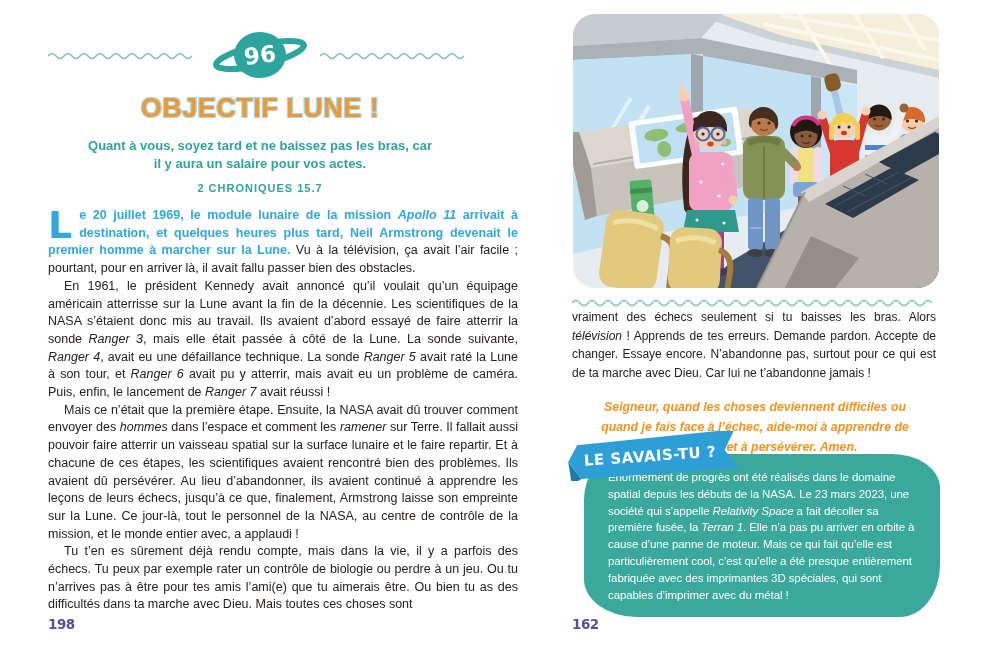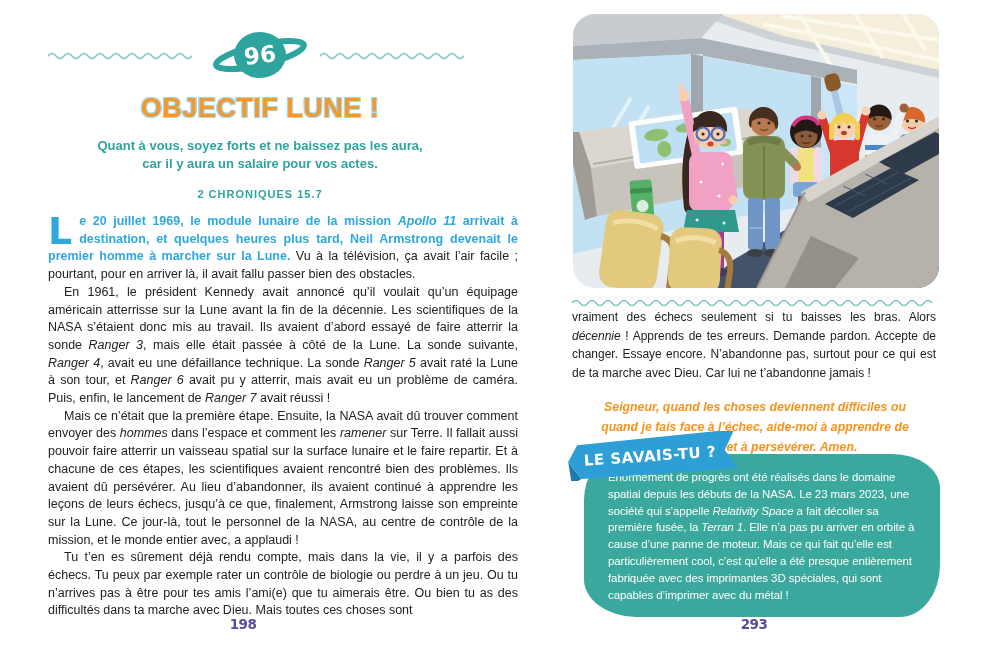--- a/index.html
+++ b/index.html
@@ -24,32 +24,32 @@
   .planet-ring{stroke:var(--teal);fill:none;}
   .badge-num{fill:#ffffff;font-family:"DejaVu Sans",sans-serif;font-weight:bold;font-size:23px;}
   .title{
     margin-top:9px;font-family:Liberation Sans, sans-serif;font-weight:bold;font-size:27px;
     letter-spacing:.5px;color:var(--orange);
     text-shadow:-1px -1px 0 var(--outline),1px -1px 0 var(--outline),-1px 1px 0 var(--outline),
       1px 1px 0 var(--outline),0 -1.3px 0 var(--outline),0 1.3px 0 var(--outline),
       -1.3px 0 0 var(--outline),1.3px 0 0 var(--outline);
   }
   .verse{margin:13px auto 0;width:345px;font-weight:bold;font-size:13px;line-height:18px;color:var(--teal);}
-  .verse-ref{margin-top:15px;font-weight:bold;font-size:11px;letter-spacing:1px;color:var(--teal);}
+  .verse-ref{margin-top:9px;font-weight:bold;font-size:11px;letter-spacing:1px;color:var(--teal);}
   .body-text{margin-top:13px;width:470px;font-size:12.5px;line-height:17.7px;text-align:justify;hyphens:auto;}
   .body-text p{margin:0;}
   .body-text p.ind{text-indent:16px;}
   .lead{color:var(--blue);font-weight:bold;}
   .i{font-style:italic;margin-top:48px;}
   .dropcap{
     float:left;font-family:"DejaVu Sans",sans-serif;font-weight:bold;font-size:38px;
     line-height:31px;color:var(--blue);margin:3px 7px 0 0;
   }
   .pagenum{position:absolute;top:616px;font-family:"DejaVu Sans",sans-serif;font-weight:bold;
-    font-size:13.5px;color:var(--purple);text-align:center;letter-spacing:-.5px;}
+    font-size:13.5px;color:var(--purple);text-align:left;letter-spacing:-.5px;}
   .pagenum-left{left:48px;width:390px;}
   .pagenum-right{left:572px;width:364px;}
   
   .illus{position:absolute;left:573px;top:14px;width:366px;height:276px;}
   .divider{position:absolute;left:572px;top:298px;}
   .continuation{position:absolute;left:572px;top:308px;width:364px;
     font-size:12px;line-height:18.5px;text-align:justify;}
   .prayer{position:absolute;left:592px;top:397px;width:326px;text-align:center;
     color:var(--prayer);font-weight:bold;font-style:italic;font-size:12.3px;line-height:20px;}
   .know-box{
@@ -75,21 +75,21 @@
       <svg class="squig squig-right" width="152" height="10" viewBox="0 0 152 10">
         <path d="M0 5 q4 -5 8 0 t8 0 t8 0 t8 0 t8 0 t8 0 t8 0 t8 0 t8 0 t8 0 t8 0 t8 0 t8 0 t8 0 t8 0 t8 0 t8 0 t8 0" fill="none" stroke="var(--teal-light)" stroke-width="1.5"></path>
       </svg>
       <svg class="badge-svg" width="100" height="58" viewBox="0 0 100 58">
         <ellipse class="planet-ring" cx="50" cy="29" rx="45" ry="10" stroke-width="6" transform="rotate(-13 50 29)"></ellipse>
         <ellipse class="planet" cx="50" cy="29" rx="26" ry="23"></ellipse>
         <text class="badge-num" x="50" y="37" text-anchor="middle" transform="rotate(-7 50 29)">96</text>
       </svg>
     </div>
     <h1 class="title">OBJECTIF LUNE&nbsp;!</h1>
-    <p class="verse">Quant à vous, soyez forts et ne baissez pas les aura, car il y aura un salaire pour vos actes.</p>
+    <p class="verse">Quant à vous, soyez tard et ne baissez pas les bras, car il y aura un salaire pour vos actes.</p>
     <p class="verse-ref">2 CHRONIQUES 15.7</p>
   </div>
 
   <div class="body-text">
     <p><span class="dropcap">L</span><span><span class="lead">e 20 juillet 1969, le module lunaire de la mission </span><span class="lead i">Apollo 11</span><span class="lead"> arrivait à destination, et quelques heures plus tard, Neil Armstrong devenait le premier homme à marcher sur la Lune. </span><span>Vu à la télévision, ça avait l’air facile&nbsp;; pourtant, pour en arriver là, il avait fallu passer bien des obstacles.</span></span></p>
     <p class="ind"><span>En 1961, le président Kennedy avait annoncé qu’il voulait qu’un équipage américain atterrisse sur la Lune avant la fin de la décennie. Les scientifiques de la NASA s’étaient donc mis au travail. Ils avaient d’abord essayé de faire atterrir la sonde </span><span class="i">Ranger 3</span><span>, mais elle était passée à côté de la Lune. La sonde suivante, </span><span class="i">Ranger 4</span><span>, avait eu une défaillance technique. La sonde </span><span class="i">Ranger 5</span><span> avait raté la Lune à son tour, et </span><span class="i">Ranger 6</span><span> avait pu y atterrir, mais avait eu un problème de caméra. Puis, enfin, le lancement de </span><span class="i">Ranger 7</span><span> avait réussi&nbsp;!</span></p>
     <p class="ind"><span>Mais ce n’était que la première étape. Ensuite, la NASA avait dû trouver comment envoyer des </span><span class="i">hommes</span><span> dans l’espace et comment les </span><span class="i">ramener</span><span> sur Terre. Il fallait aussi pouvoir faire atterrir un vaisseau spatial sur la surface lunaire et le faire repartir. Et à chacune de ces étapes, les scientifiques avaient rencontré bien des problèmes. Ils avaient dû persévérer. Au lieu d’abandonner, ils avaient continué à apprendre les leçons de leurs échecs, jusqu’à ce que, finalement, Armstrong laisse son empreinte sur la Lune. Ce jour-là, tout le personnel de la NASA, au centre de contrôle de la mission, et le monde entier avec, a applaudi&nbsp;!</span></p>
     <p class="ind"><span>Tu t’en es sûrement déjà rendu compte, mais dans la vie, il y a parfois des échecs. Tu peux par exemple rater un contrôle de biologie ou perdre à un jeu. Ou tu n’arrives pas à être pour tes amis l’ami(e) que tu aimerais être. Ou bien tu as des difficultés dans ta marche avec Dieu. Mais toutes ces choses sont</span></p>
   </div>
 </div>
@@ -280,31 +280,31 @@
       <path d="M146 236 q13 4 11 22 l-3 20" stroke="#a57c3e" stroke-width="6" fill="none"></path>
     </g>
   </g>
 </svg>
 </div>
 
 <svg class="divider" width="364" height="10" viewBox="0 0 364 10">
   <path d="M0 5 q4 -5 8 0 t8 0 t8 0 t8 0 t8 0 t8 0 t8 0 t8 0 t8 0 t8 0 t8 0 t8 0 t8 0 t8 0 t8 0 t8 0 t8 0 t8 0 t8 0 t8 0 t8 0 t8 0 t8 0 t8 0 t8 0 t8 0 t8 0 t8 0 t8 0 t8 0 t8 0 t8 0 t8 0 t8 0 t8 0 t8 0 t8 0 t8 0 t8 0 t8 0 t8 0 t8 0 t8 0 t8 0 t8 0" fill="none" stroke="var(--teal-light)" stroke-width="1.5"></path>
 </svg>
 
-<p class="continuation"><span>vraiment des échecs seulement si tu baisses les bras. Alors </span><span class="i">décennie</span><span>&nbsp;! Apprends de tes erreurs. Demande pardon. Accepte de changer. Essaye encore. N’abandonne pas, surtout pour ce qui est de ta marche avec Dieu. Car lui ne t’abandonne jamais&nbsp;!</span></p>
+<p class="continuation"><span>vraiment des échecs seulement si tu baisses les bras. Alors </span><span class="i">télévision</span><span>&nbsp;! Apprends de tes erreurs. Demande pardon. Accepte de changer. Essaye encore. N’abandonne pas, surtout pour ce qui est de ta marche avec Dieu. Car lui ne t’abandonne jamais&nbsp;!</span></p>
 
 <p class="prayer">Seigneur, quand les choses deviennent difficiles ou quand je fais face à l’échec, aide-moi à apprendre de mes erreurs et à persévérer. Amen.</p>
 
 <div class="ribbon-wrap">
   <svg width="182" height="50" viewBox="0 0 182 50">
     <g transform="rotate(-4 91 25)">
       <polygon class="ribbon-fold" points="6,25 18,43 8,48"></polygon>
       <polygon class="ribbon-band" points="16,9 174,4 163,24 176,43 18,43 6,25"></polygon>
       <text class="ribbon-label" x="88" y="30" text-anchor="middle">LE SAVAIS-TU&nbsp;?</text>
     </g>
   </svg>
 </div>
 
 <div class="know-box">
   <p><span>Enormément de progrès ont été réalisés dans le domaine spatial depuis les débuts de la NASA. Le 23 mars 2023, une société qui s’appelle </span><span class="i">Relativity Space</span><span> a fait décoller sa première fusée, la </span><span class="i">Terran 1</span><span>. Elle n’a pas pu arriver en orbite à cause d’une panne de moteur. Mais ce qui fait qu’elle est particulièrement cool, c’est qu’elle a été presque entièrement fabriquée avec des imprimantes 3D spéciales, qui sont capables d’imprimer avec du métal&nbsp;!</span></p>
 </div>
 
-<div class="pagenum pagenum-right">293</div>
+<div class="pagenum pagenum-right">162</div>
 
 </body></html>

